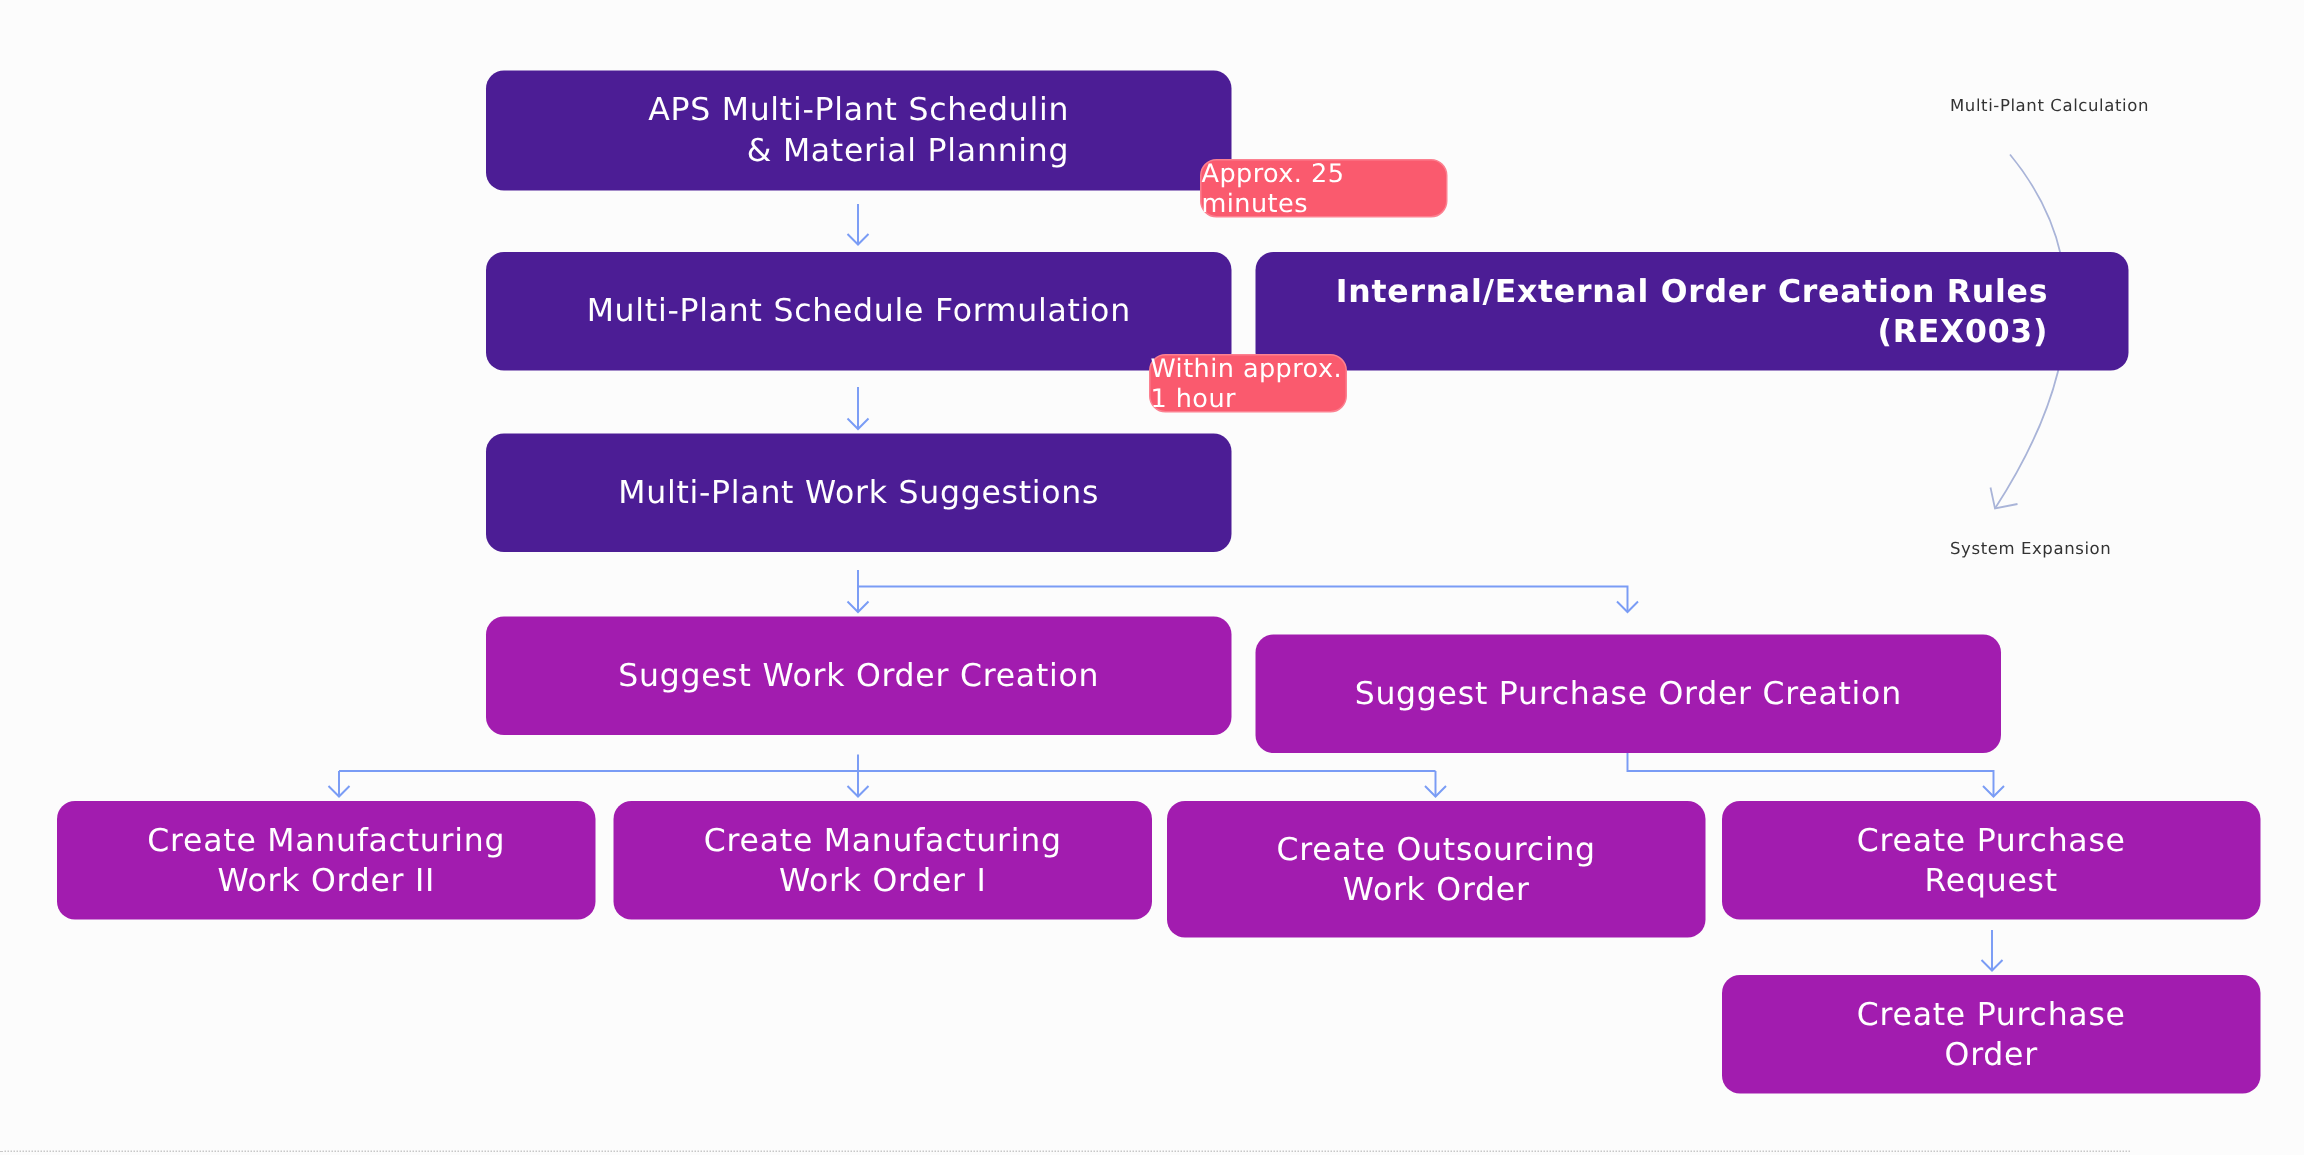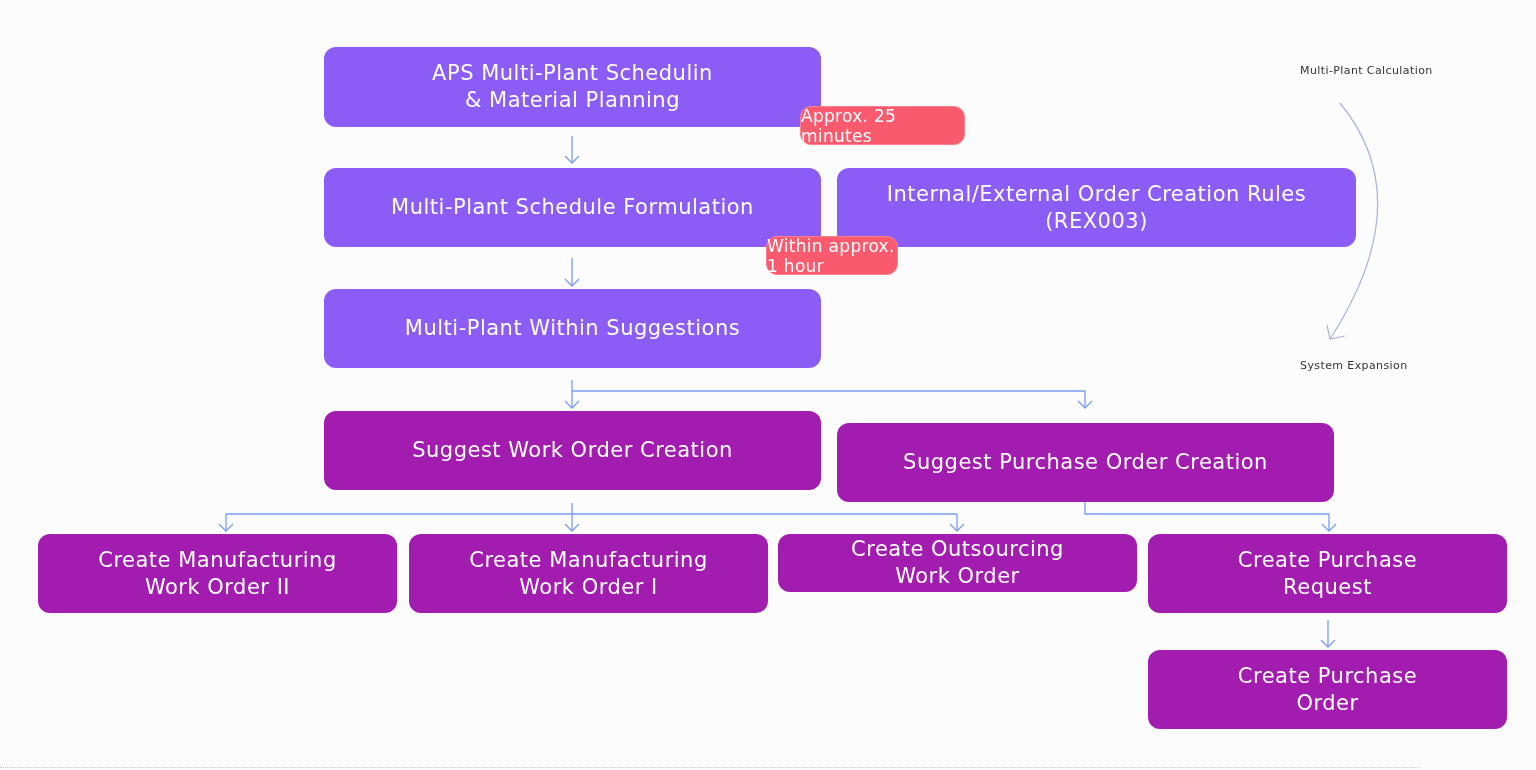--- a/index.html
+++ b/index.html
@@ -10,21 +10,21 @@
     }
     .node {
       position: absolute; box-sizing: border-box;
       border-radius: 12px;
       color: #ffffff;
       display: flex; align-items: center; justify-content: center;
       text-align: center;
       font-size: 21px; line-height: 27px; letter-spacing: 0.5px;
       white-space: pre-line;
     }
-    .orange { background: #8b5cf6; }
+    .orange { background: #4c1d95; text-align: right; }
     .blue { background: #a21caf; }
     .badge {
       position: absolute; box-sizing: border-box;
       background: #fa5a6e; color: #fff;
       border-radius: 11px;
       font-size: 17px; letter-spacing: 0.3px;
       display: flex; align-items: center; justify-content: center;
       border: 1px solid #fc8090;
     }
     .side-label {
@@ -68,34 +68,34 @@
     <path d="M1340 103 Q1420 200 1330 339"></path>
     <path d="M1327 325 L1330 339 L1345 336"></path>
   </g>
 </svg>
 
 <div class="node orange" style="left:324px;top:47px;width:497px;height:80px;">APS Multi-Plant Schedulin
 &amp; Material Planning</div>
 <div class="badge" style="left:800px;top:106px;width:165px;height:39px;">Approx. 25 minutes</div>
 
 <div class="node orange" style="left:324px;top:168px;width:497px;height:79px;">Multi-Plant Schedule Formulation</div>
-<div class="node orange" style="left:837px;top:168px;width:519px;height:79px;">Internal/External Order Creation Rules
+<div class="node orange" style="left:837px;top:168px;width:582px;height:79px;font-weight:bold;">Internal/External Order Creation Rules
 (REX003)</div>
 <div class="badge" style="left:766px;top:236px;width:132px;height:39px;">Within approx. 1 hour</div>
 
-<div class="node orange" style="left:324px;top:289px;width:497px;height:79px;">Multi-Plant Within Suggestions</div>
+<div class="node orange" style="left:324px;top:289px;width:497px;height:79px;">Multi-Plant Work Suggestions</div>
 
 <div class="node blue" style="left:324px;top:411px;width:497px;height:79px;">Suggest Work Order Creation</div>
 <div class="node blue" style="left:837px;top:411px;width:497px;height:79px;margin-top:12px;">Suggest Purchase Order Creation</div>
 
 <div class="node blue" style="left:38px;top:534px;width:359px;height:79px;">Create Manufacturing
 Work Order II</div>
 <div class="node blue" style="left:409px;top:534px;width:359px;height:79px;">Create Manufacturing
 Work Order I</div>
-<div class="node blue" style="left:778px;top:534px;width:359px;height:58px;">Create Outsourcing
+<div class="node blue" style="left:778px;top:534px;width:359px;height:91px;">Create Outsourcing
 Work Order</div>
 <div class="node blue" style="left:1148px;top:534px;width:359px;height:79px;">Create Purchase
 Request</div>
 <div class="node blue" style="left:1148px;top:650px;width:359px;height:79px;">Create Purchase
 Order</div>
 
 <div class="side-label" style="left:1300px;top:64px;">Multi-Plant Calculation</div>
 <div class="side-label" style="left:1300px;top:359px;">System Expansion</div>
 
 <div class="dotted-rule"></div>

